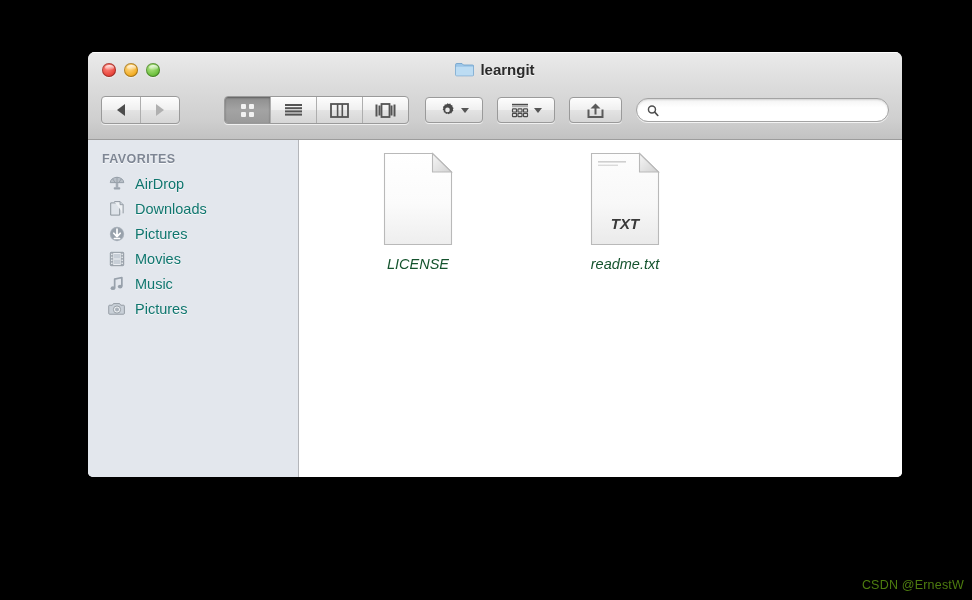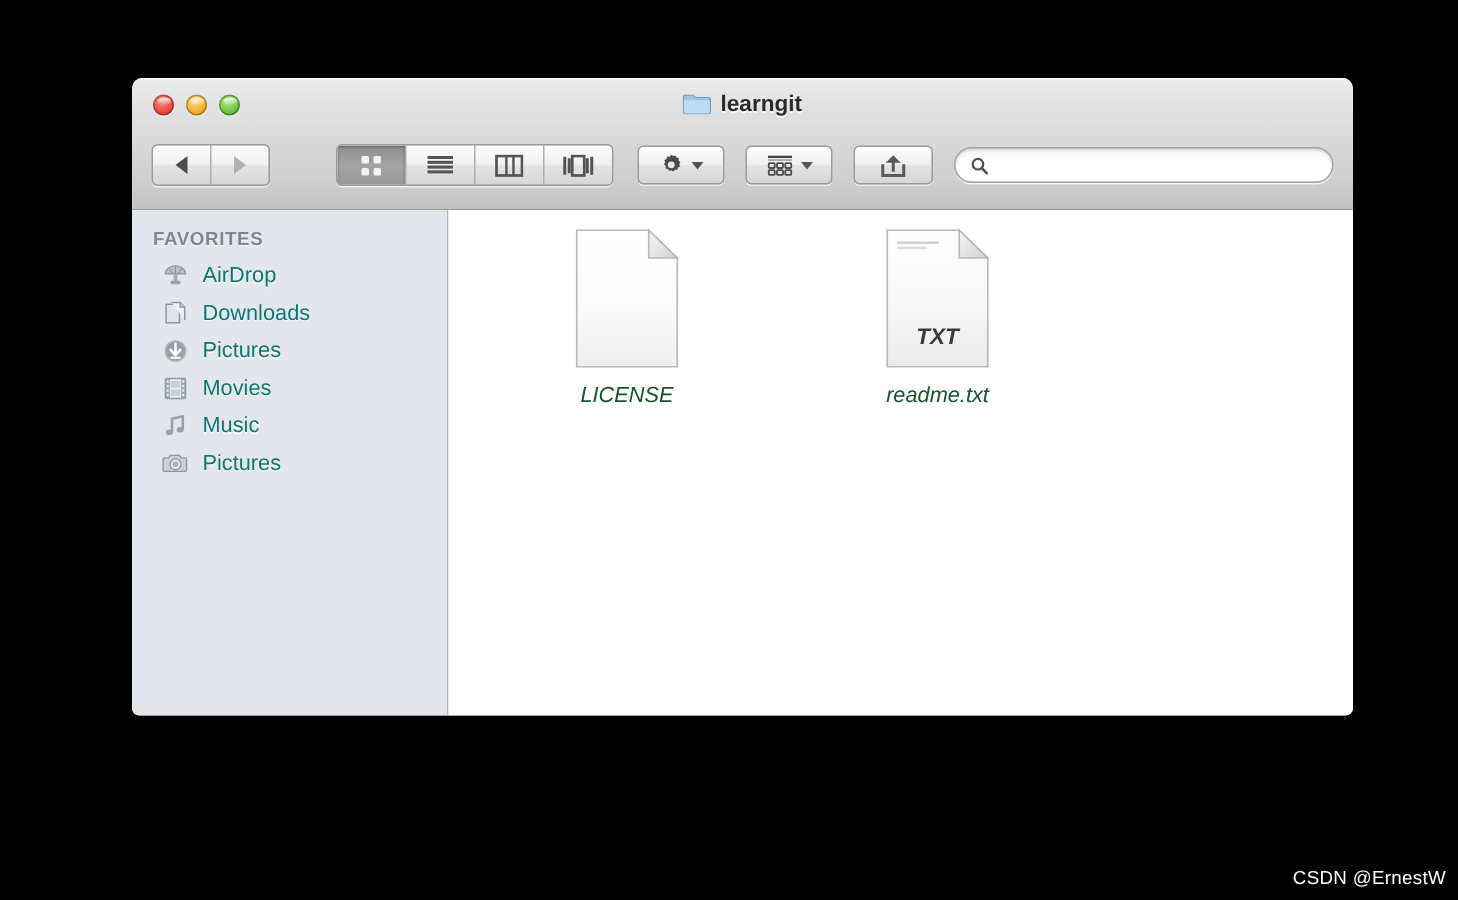--- a/index.html
+++ b/index.html
@@ -255,21 +255,21 @@
     margin-top: 4px;
     white-space: nowrap;
   }
 
   
   #watermark {
     position: absolute;
     right: 8px;
     bottom: 8px;
     font-size: 12.5px;
-    color: #ffffff;
+    color: #4d7c0f;
     font-family: "Liberation Sans", sans-serif;
     letter-spacing: 0.2px;
   }
 </style>
 </head>
 <body>
 
 <div id="finder-window">
 
   <div id="title-bar">

